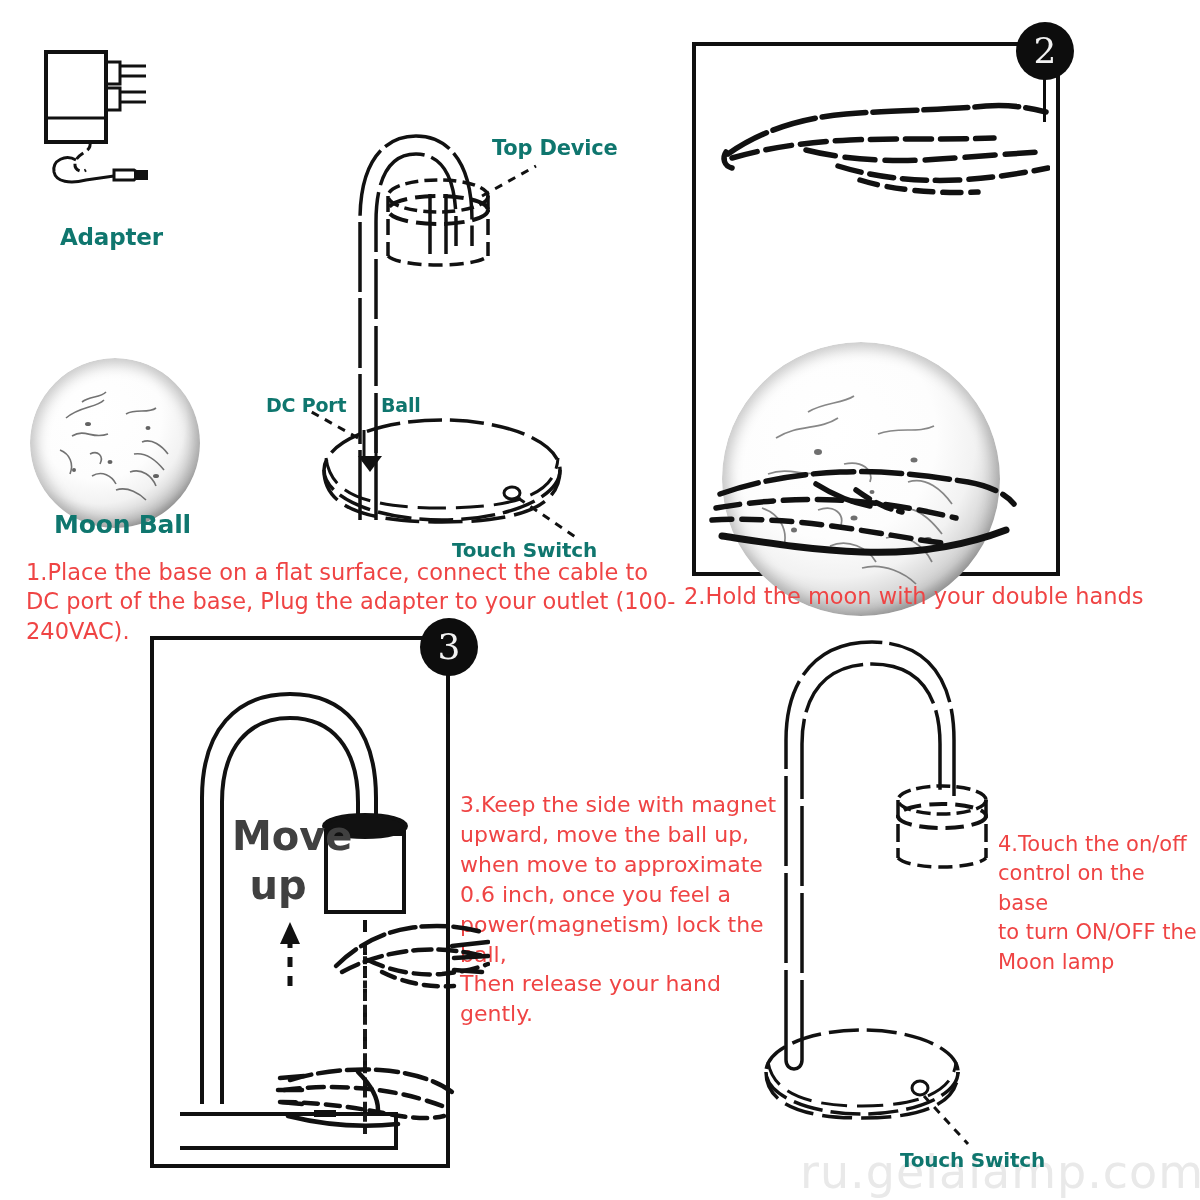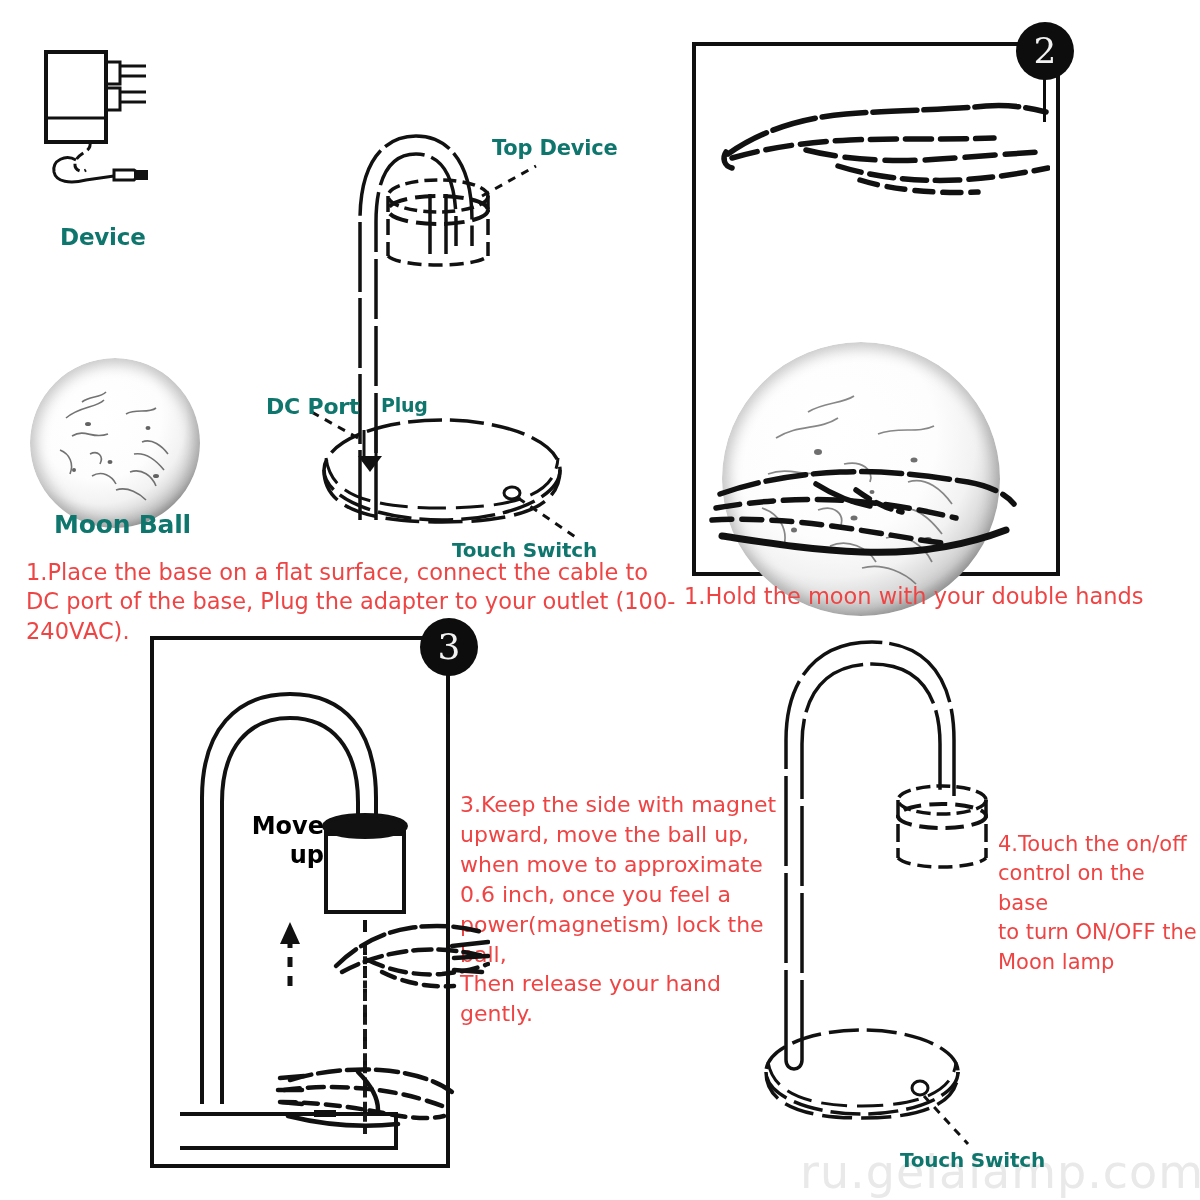--- a/index.html
+++ b/index.html
@@ -17,26 +17,26 @@
   .lbl{
     font-family:"DejaVu Sans", sans-serif;
     font-weight:700;
     color:#0f766e;
     white-space:nowrap;
     letter-spacing:-0.2px;
   }
   .lbl-adapter{font-size:23px;}
   .lbl-moonball{font-size:25px;}
   .lbl-top{font-size:21px;}
-  .lbl-dc{font-size:22px;}
+  .lbl-dc{font-size:19px;}
   .lbl-base{font-size:19px;}
   .lbl-touch{font-size:20px;}
   .lbl-move{
-    font-size:24px;font-weight:700;color:#000000;
-    line-height:1.22;text-align:right;white-space:pre-line;
+    font-size:40px;font-weight:700;color:#404040;
+    line-height:1.22;text-align:center;white-space:pre-line;
   }
 
   .red{
     color:#ef4444;
     font-family:"DejaVu Sans", sans-serif;
     font-weight:400;
     line-height:1.30;
   }
   .cap1{font-size:22.5px;white-space:pre-line;}
   .cap2{font-size:22.5px;white-space:nowrap;}
@@ -102,21 +102,21 @@
     <rect class="ink" x="76" y="48" width="14" height="22" stroke-width="3"></rect>
     <line class="ink" x1="90" y1="26" x2="116" y2="26" stroke-width="3"></line>
     <line class="ink" x1="90" y1="36" x2="116" y2="36" stroke-width="3"></line>
     <line class="ink" x1="90" y1="52" x2="116" y2="52" stroke-width="3"></line>
     <line class="ink" x1="90" y1="62" x2="116" y2="62" stroke-width="3"></line>
     <path class="ink" d="M60 102 C62 112, 50 112, 46 120 C42 128, 50 134, 56 130" stroke-width="3" stroke-dasharray="9 5"></path>
     <path class="ink" d="M46 120 C36 114, 22 120, 24 132 C26 142, 40 144, 56 140 L84 136" stroke-width="3"></path>
     <path class="ink" d="M84 130 L104 130 L110 134 L104 140 L84 140 Z" stroke-width="3"></path>
     <rect x="104" y="130" width="14" height="10" fill="#111"></rect>
   </svg>
-  <div class="abs lbl lbl-adapter" style="left:60px;top:224px;">Device</div>
+  <div class="abs lbl lbl-adapter" style="left:60px;top:224px;">Adapter</div>
 
   <div class="abs moon" style="left:30px;top:358px;width:170px;height:170px;">
     <svg viewBox="0 0 170 170" preserveAspectRatio="none">
       <g stroke="#5a5a5a" fill="none" stroke-width="1.6" opacity="0.85">
         <path d="M36 60 C50 48, 66 50, 74 42"></path>
         <path d="M42 78 C56 70, 62 82, 78 76"></path>
         <path d="M30 92 C40 96, 44 106, 40 116"></path>
         <path d="M60 96 C68 92, 74 98, 70 106"></path>
         <path d="M62 118 C72 112, 82 118, 86 126"></path>
         <path d="M96 56 C106 50, 118 56, 126 50"></path>
@@ -161,21 +161,21 @@
     <path d="M108 386 L120 402 L132 386 Z" fill="#111"></path>
 
     <ellipse class="ink" cx="262" cy="423" rx="8" ry="6" stroke-width="3"></ellipse>
 
     <path class="ink" d="M108 368 L58 340" stroke-width="3" stroke-dasharray="8 7"></path>
 
     <path class="ink" d="M268 428 L330 470" stroke-width="3" stroke-dasharray="8 7"></path>
   </svg>
   <div class="abs lbl lbl-top" style="left:492px;top:136px;">Top Device</div>
   <div class="abs lbl lbl-dc" style="left:266px;top:394px;">DC Port</div>
-  <div class="abs lbl lbl-base" style="left:381px;top:394px;">Plug</div>
+  <div class="abs lbl lbl-base" style="left:381px;top:394px;">Ball</div>
   <div class="abs lbl lbl-touch" style="left:452px;top:538px;">Touch Switch</div>
 
   <div class="abs red cap1" style="left:26px;top:558px;width:660px;">1.Place the base on a flat surface, connect the cable to
  DC port of the base, Plug the adapter to your outlet (100-240VAC).</div>
 
   <div class="abs panel" style="left:692px;top:42px;width:368px;height:534px;"></div>
   <div class="abs badge-stem" style="left:1043px;top:62px;height:60px;"></div>
   <div class="abs badge" style="left:1016px;top:22px;">2</div>
 
   <svg class="abs" style="left:710px;top:92px;width:340px;height:110px;" viewBox="0 0 340 110">
@@ -220,21 +220,21 @@
     <g class="ink" stroke-width="5.5" stroke-linecap="round">
       <path d="M14 46 C48 34, 88 26, 134 24 C180 22, 224 28, 262 34 C284 38, 300 46, 308 56" stroke-dasharray="40 8"></path>
       <path d="M10 60 C44 54, 86 50, 130 52 C176 54, 216 62, 250 70" stroke-dasharray="24 10"></path>
       <path d="M6 72 C40 70, 82 72, 126 78 C170 84, 210 92, 244 96" stroke-dasharray="20 10"></path>
       <path d="M16 88 C56 94, 104 102, 156 104 C208 106, 258 98, 300 82" stroke-width="7"></path>
       <path d="M110 36 C126 46, 142 54, 164 58"></path>
       <path d="M150 42 C164 52, 178 60, 196 64" stroke-dasharray="16 8"></path>
     </g>
   </svg>
 
-  <div class="abs red cap2" style="left:684px;top:582px;">1.Hold the moon with your double hands</div>
+  <div class="abs red cap2" style="left:684px;top:582px;">2.Hold the moon with your double hands</div>
 
   <div class="abs panel" style="left:150px;top:636px;width:300px;height:532px;"></div>
   <div class="abs badge-stem" style="left:447px;top:656px;height:58px;"></div>
   <div class="abs badge" style="left:420px;top:618px;">3</div>
 
   <svg class="abs" style="left:180px;top:648px;width:280px;height:516px;" viewBox="0 0 280 516">
 
     <path class="ink" d="M22 456 L22 150 C22 82, 56 46, 110 46 C164 46, 196 82, 196 150 L196 178" stroke-width="4"></path>
     <path class="ink" d="M42 456 L42 154 C42 100, 68 70, 110 70 C152 70, 178 100, 178 154 L178 178" stroke-width="4"></path>
 

